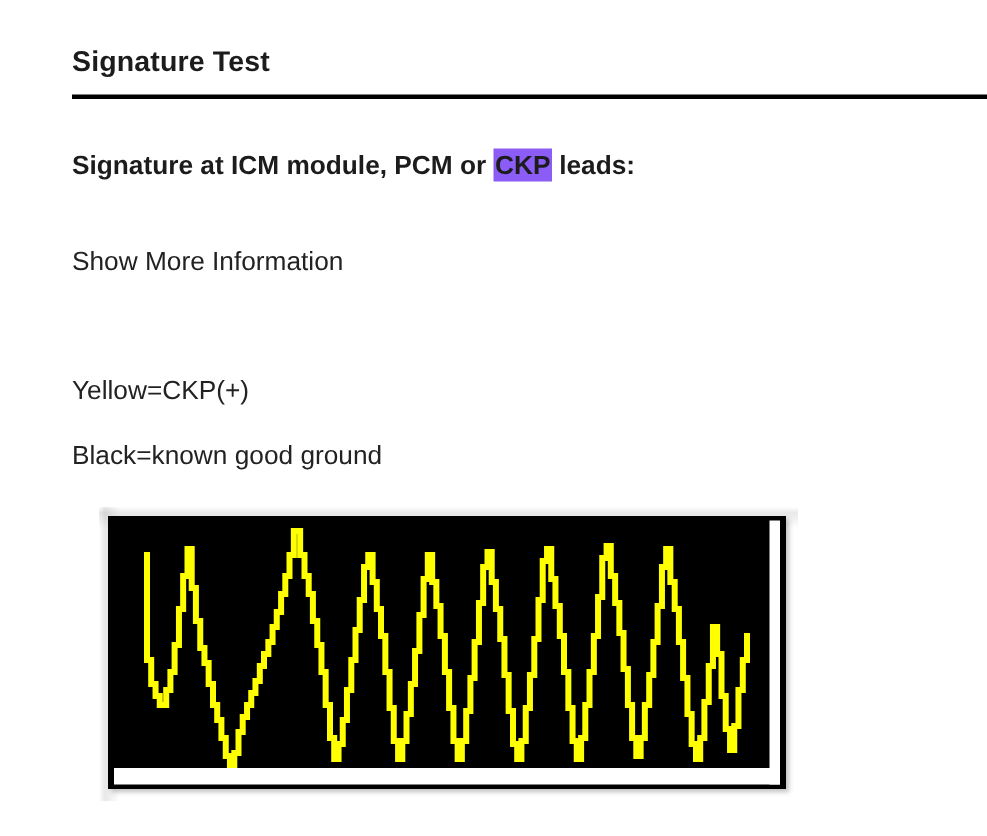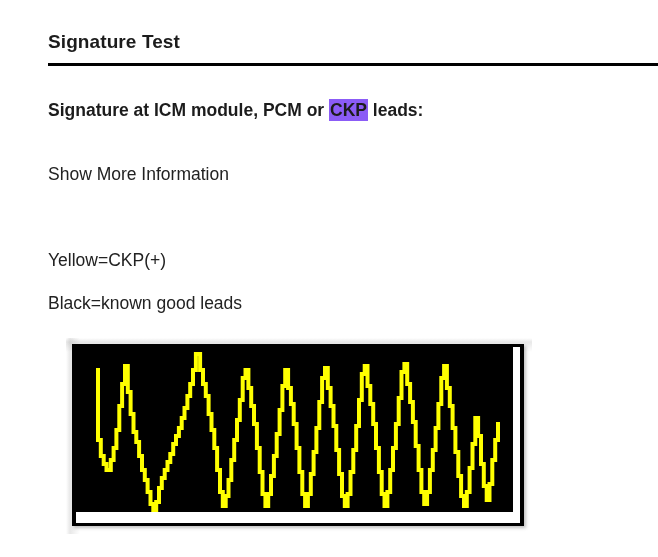--- a/index.html
+++ b/index.html
@@ -153,21 +153,21 @@
 
   <div class="para lead p-backprobe">
     <span>Signature at ICM module, PCM or </span><span class="hl">CKP</span><span> leads:</span>
   </div>
 
   <div class="para body-line p-showmore">Show More Information</div>
 
 
   <div class="para body-line p-yellow">Yellow=CKP(+)</div>
 
-  <div class="para body-line p-black">Black=known good leads</div>
+  <div class="para body-line p-black">Black=known good ground</div>
 
   <div class="scope-figure">
     <div class="scope-shadow"></div>
     <div class="scope-frame">
       <div class="scope-screen"></div>
       <svg class="scope-trace" viewBox="0 0 452 182" preserveAspectRatio="none">
         <polyline id="trace-path" fill="none" stroke="#ffff00" stroke-width="4" stroke-linecap="square" stroke-linejoin="miter" points="26.0,26.0 26.0,96.0 28.8,96.0 28.8,112.0 31.7,112.0 31.7,120.0 34.5,120.0 34.5,126.0 38.8,126.0 38.8,116.0 41.6,116.0 41.6,104.0 44.4,104.0 44.4,86.0 47.3,86.0 47.3,62.0 50.1,62.0 50.1,40.0 53.0,40.0 53.0,22.0 55.8,22.0 55.8,48.0 58.6,48.0 58.6,70.0 61.5,70.0 61.5,88.0 64.3,88.0 64.3,98.0 67.1,98.0 67.1,112.0 70.0,112.0 70.0,126.0 72.8,126.0 72.8,136.0 75.6,136.0 75.6,148.0 78.5,148.0 78.5,160.0 81.3,160.0 81.3,172.0 84.2,172.0 84.2,158.0 87.0,158.0 87.0,144.0 89.8,144.0 89.8,134.0 92.7,134.0 92.7,126.0 95.5,126.0 95.5,118.0 98.3,118.0 98.3,110.0 101.2,110.0 101.2,100.0 104.0,100.0 104.0,92.0 106.9,92.0 106.9,84.0 109.7,84.0 109.7,74.0 112.5,74.0 112.5,64.0 115.4,64.0 115.4,52.0 118.2,52.0 118.2,40.0 121.0,40.0 121.0,26.0 123.9,26.0 123.9,10.0 128.1,10.0 128.1,26.0 131.0,26.0 131.0,40.0 133.8,40.0 133.8,52.0 136.6,52.0 136.6,70.0 139.5,70.0 139.5,86.0 142.3,86.0 142.3,104.0 145.1,104.0 145.1,126.0 148.0,126.0 148.0,148.0 150.8,148.0 150.8,162.0 153.7,162.0 153.7,152.0 156.5,152.0 156.5,136.0 159.3,136.0 159.3,116.0 162.2,116.0 162.2,96.0 165.0,96.0 165.0,76.0 167.8,76.0 167.8,56.0 170.7,56.0 170.7,34.0 173.5,34.0 173.5,26.0 176.4,26.0 176.4,44.0 179.2,44.0 179.2,62.0 182.0,62.0 182.0,80.0 184.9,80.0 184.9,104.0 187.7,104.0 187.7,128.0 190.5,128.0 190.5,150.0 193.4,150.0 193.4,162.0 196.2,162.0 196.2,150.0 199.0,150.0 199.0,132.0 201.9,132.0 201.9,112.0 204.7,112.0 204.7,90.0 207.6,90.0 207.6,66.0 210.4,66.0 210.4,42.0 213.2,42.0 213.2,26.0 216.1,26.0 216.1,44.0 218.9,44.0 218.9,60.0 221.7,60.0 221.7,80.0 224.6,80.0 224.6,104.0 227.4,104.0 227.4,128.0 230.3,128.0 230.3,150.0 233.1,150.0 233.1,162.0 235.9,162.0 235.9,150.0 238.8,150.0 238.8,130.0 241.6,130.0 241.6,108.0 244.4,108.0 244.4,84.0 247.3,84.0 247.3,58.0 250.1,58.0 250.1,34.0 253.0,34.0 253.0,24.0 255.8,24.0 255.8,44.0 258.6,44.0 258.6,62.0 261.5,62.0 261.5,82.0 264.3,82.0 264.3,106.0 267.1,106.0 267.1,130.0 270.0,130.0 270.0,152.0 272.8,152.0 272.8,162.0 275.6,162.0 275.6,150.0 278.5,150.0 278.5,128.0 281.3,128.0 281.3,106.0 284.2,106.0 284.2,82.0 287.0,82.0 287.0,56.0 289.8,56.0 289.8,30.0 292.7,30.0 292.7,22.0 295.5,22.0 295.5,42.0 298.3,42.0 298.3,60.0 301.2,60.0 301.2,80.0 304.0,80.0 304.0,104.0 306.9,104.0 306.9,128.0 309.7,128.0 309.7,150.0 312.5,150.0 312.5,162.0 315.4,162.0 315.4,148.0 318.2,148.0 318.2,126.0 321.0,126.0 321.0,104.0 323.9,104.0 323.9,80.0 326.7,80.0 326.7,54.0 329.5,54.0 329.5,28.0 332.4,28.0 332.4,20.0 335.2,20.0 335.2,40.0 338.1,40.0 338.1,58.0 340.9,58.0 340.9,78.0 343.7,78.0 343.7,102.0 346.6,102.0 346.6,126.0 349.4,126.0 349.4,148.0 352.2,148.0 352.2,160.0 355.1,160.0 355.1,148.0 357.9,148.0 357.9,126.0 360.8,126.0 360.8,106.0 363.6,106.0 363.6,84.0 366.4,84.0 366.4,60.0 369.3,60.0 369.3,34.0 372.1,34.0 372.1,22.0 374.9,22.0 374.9,44.0 377.8,44.0 377.8,62.0 380.6,62.0 380.6,84.0 383.4,84.0 383.4,108.0 386.3,108.0 386.3,132.0 389.1,132.0 389.1,152.0 392.0,152.0 392.0,162.0 394.8,162.0 394.8,148.0 397.6,148.0 397.6,124.0 400.5,124.0 400.5,100.0 403.3,100.0 403.3,74.0 406.1,74.0 406.1,92.0 409.0,92.0 409.0,120.0 411.8,120.0 411.8,142.0 414.7,142.0 414.7,156.0 417.5,156.0 417.5,140.0 420.3,140.0 420.3,116.0 423.2,116.0 423.2,96.0 426.0,96.0 426.0,80.0"></polyline>
       </svg>
       <div class="scope-bar-right"></div>
       <div class="scope-bar-bottom"></div>

